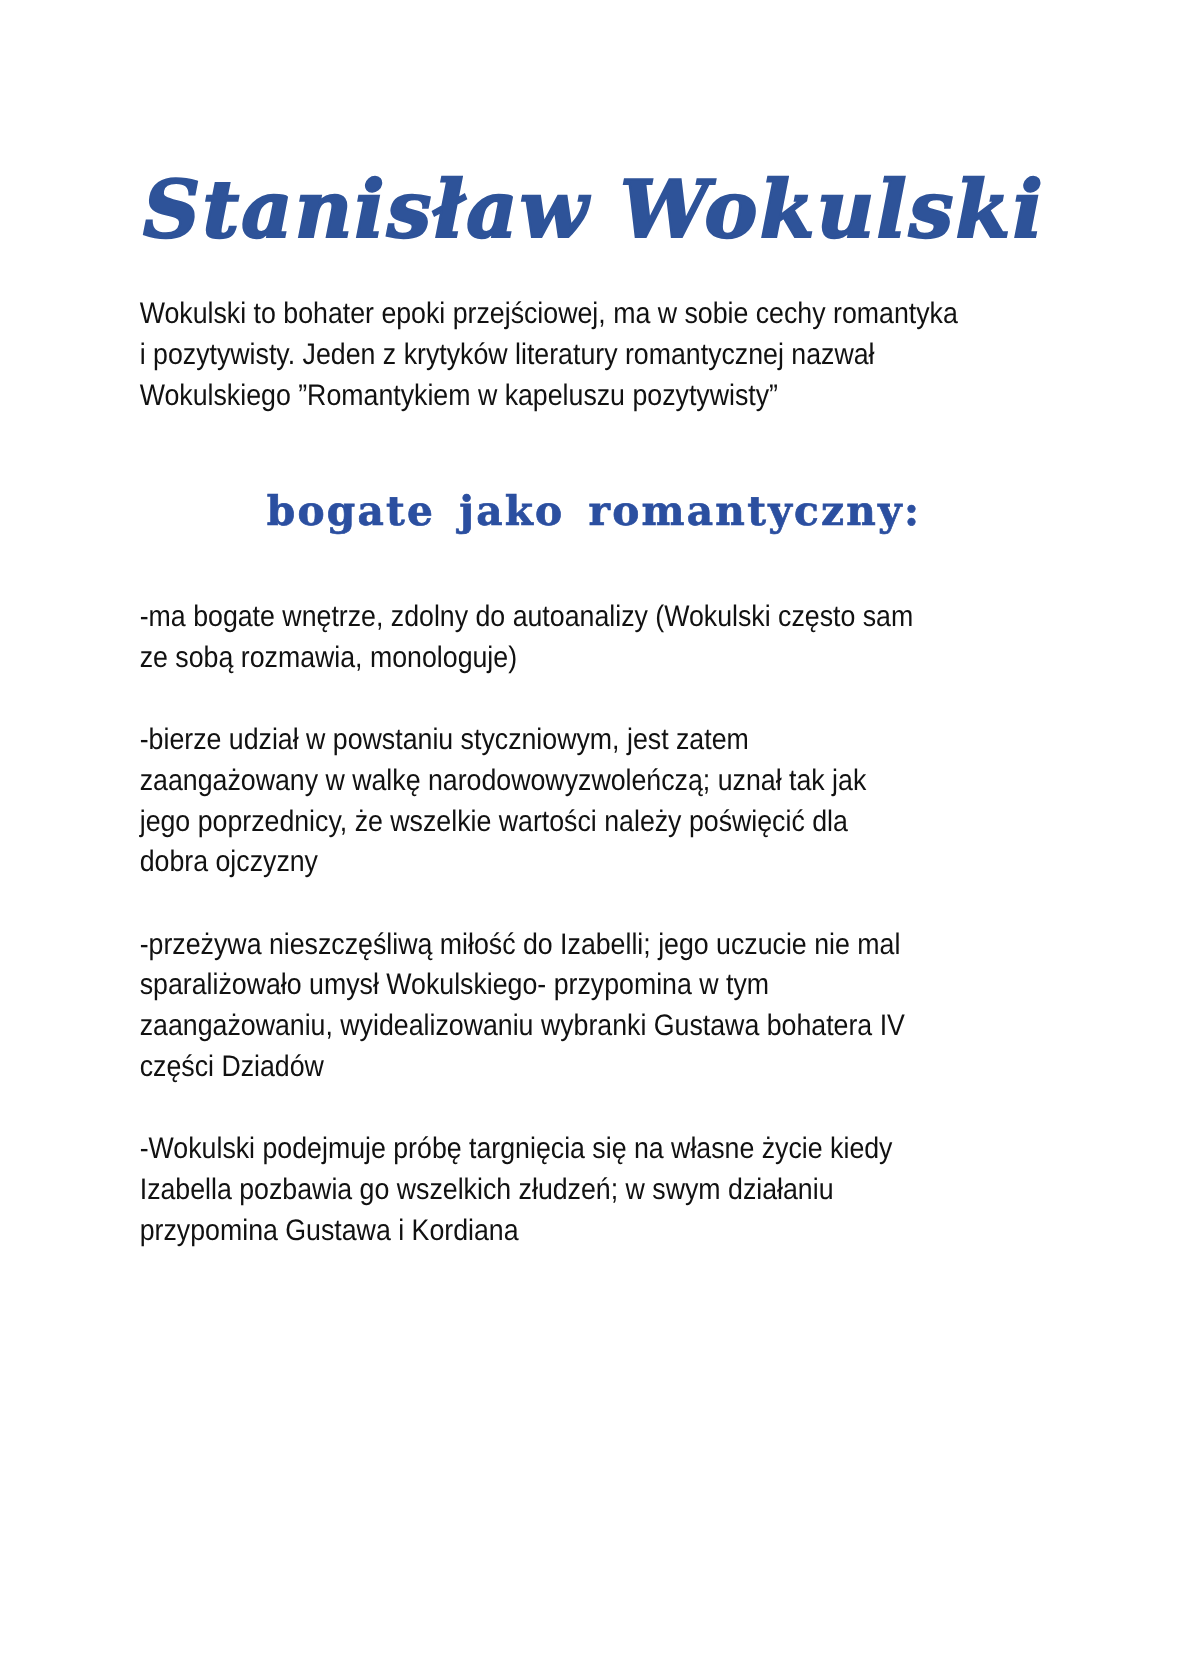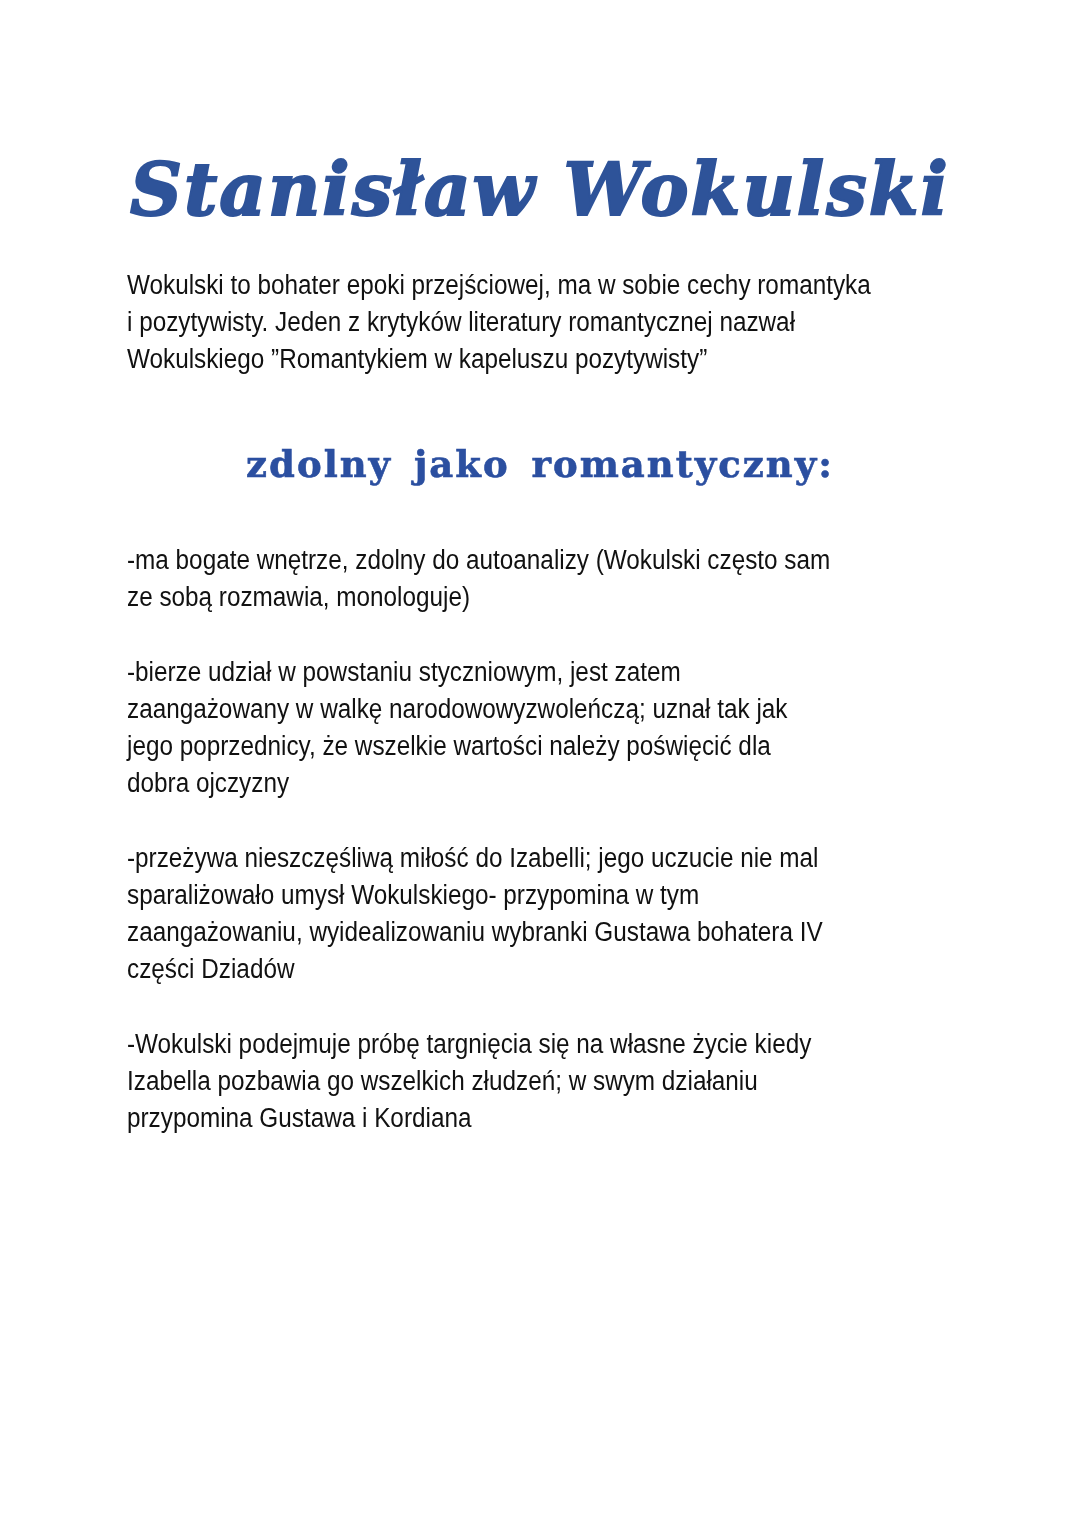--- a/index.html
+++ b/index.html
@@ -71,21 +71,21 @@
 <div class="page">
 
   <h1 class="title">Stanisław Wokulski</h1>
 
   <div class="intro-wrap">
     <p class="body-text">Wokulski to bohater epoki przejściowej, ma w sobie cechy romantyka
 i pozytywisty. Jeden z krytyków literatury romantycznej nazwał
 Wokulskiego ”Romantykiem w kapeluszu pozytywisty”</p>
   </div>
 
-  <h2 class="section-heading">zdolny jako romantyczny:</h2>
+  <h2 class="section-heading">bogate jako romantyczny:</h2>
 
   <div class="bullets">
     <p class="body-text bullet">-ma bogate wnętrze, zdolny do autoanalizy (Wokulski często sam
 ze sobą rozmawia, monologuje)</p>
     <p class="body-text bullet">-bierze udział w powstaniu styczniowym, jest zatem
 zaangażowany w walkę narodowowyzwoleńczą; uznał tak jak
 jego poprzednicy, że wszelkie wartości należy poświęcić dla
 dobra ojczyzny</p>
     <p class="body-text bullet">-przeżywa nieszczęśliwą miłość do Izabelli; jego uczucie nie mal
 sparaliżowało umysł Wokulskiego- przypomina w tym

